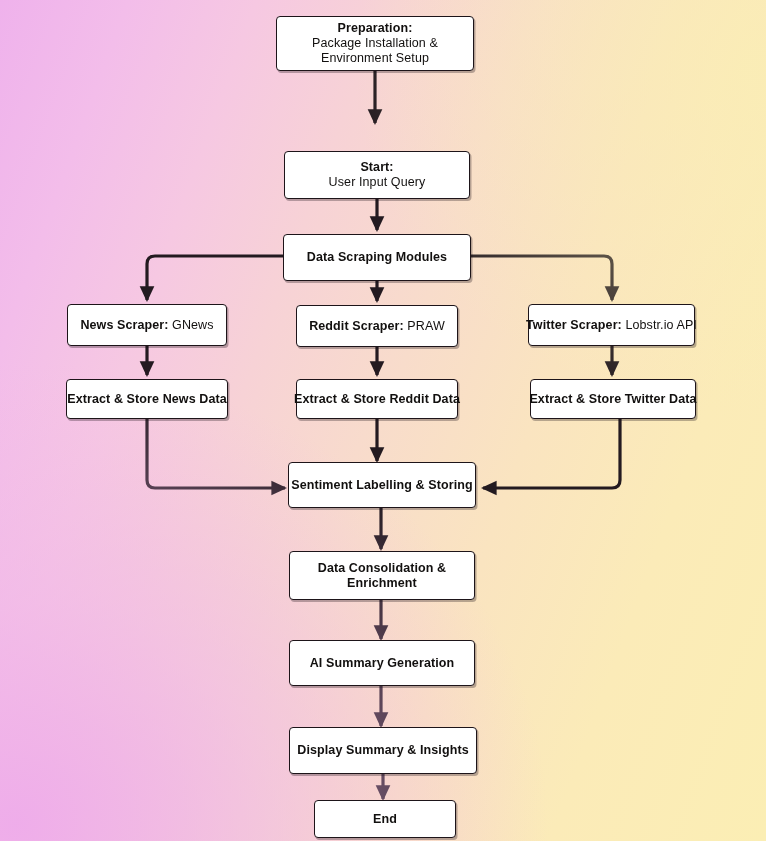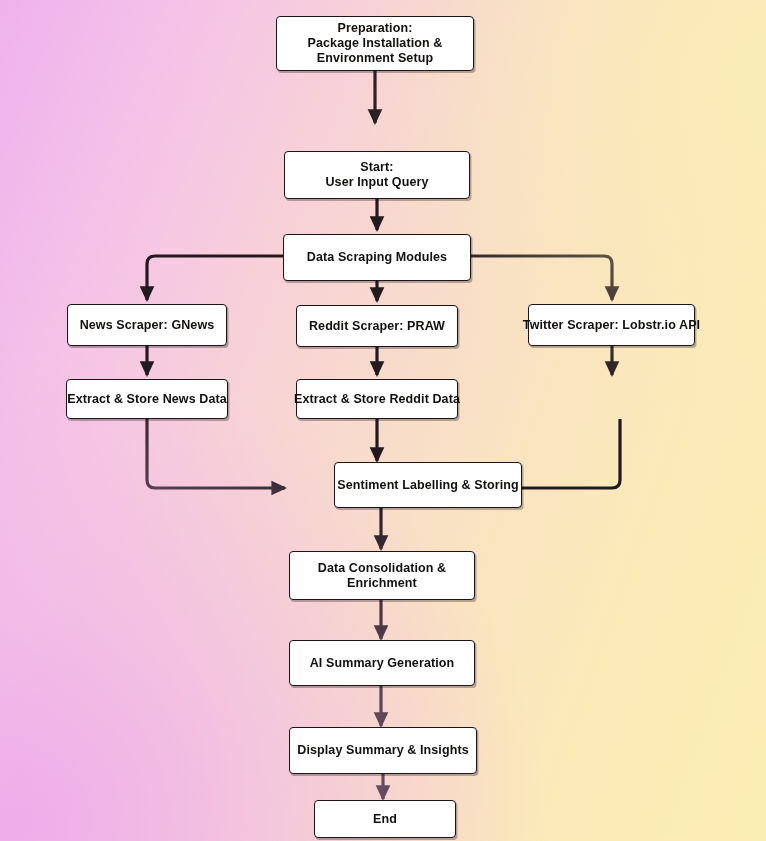--- a/index.html
+++ b/index.html
@@ -58,21 +58,21 @@
     color: #12100f;
     font-size: 12.5px;
     line-height: 15px;
     letter-spacing: 0.1px;
     box-shadow: 1.5px 2px 0 rgba(25,18,22,0.30);
     z-index: 2;
     padding: 18px 4px;
     white-space: nowrap;
   }
   .node .ttl { font-weight: bold; }
-  .node .sub { font-weight: bold; }
+  .node .sub { font-weight: normal; }
   .node .wrap { white-space: normal; }
 </style>
 </head>
 <body>
 
 <div id="canvas">
 
   <svg id="svg-layer" viewBox="0 0 766 841" xmlns="http://www.w3.org/2000/svg">
     <defs>
       <marker id="arrow" viewBox="0 0 10 10" refX="8.2" refY="5" markerWidth="5.2" markerHeight="5.2" orient="auto-start-reverse">
@@ -151,22 +151,25 @@
   </div>
 
   <div class="node" style="left:66px; top:379px; width:162px; height:40px;">
     <span class="ttl">Extract &amp; Store News Data</span>
   </div>
 
   <div class="node" style="left:296px; top:379px; width:162px; height:40px; padding:0 18px;">
     <span class="ttl">Extract &amp; Store Reddit Data</span>
   </div>
 
+  <div class="node" style="left:530px; top:379px; width:166px; height:40px; padding:0 2px;">
+    <span class="ttl">Extract &amp; Store Twitter Data</span>
+  </div>
 
-  <div class="node" style="left:288px; top:462px; width:188px; height:46px;margin-left:46px;">
+  <div class="node" style="left:288px; top:462px; width:188px; height:46px;">
     <span class="ttl">Sentiment Labelling &amp; Storing</span>
   </div>
 
   <div class="node" style="left:289px; top:551px; width:186px; height:49px;">
     <span class="wrap">
       <span class="ttl">Data Consolidation &amp;</span><br>
       <span class="ttl">Enrichment</span>
     </span>
   </div>
 

